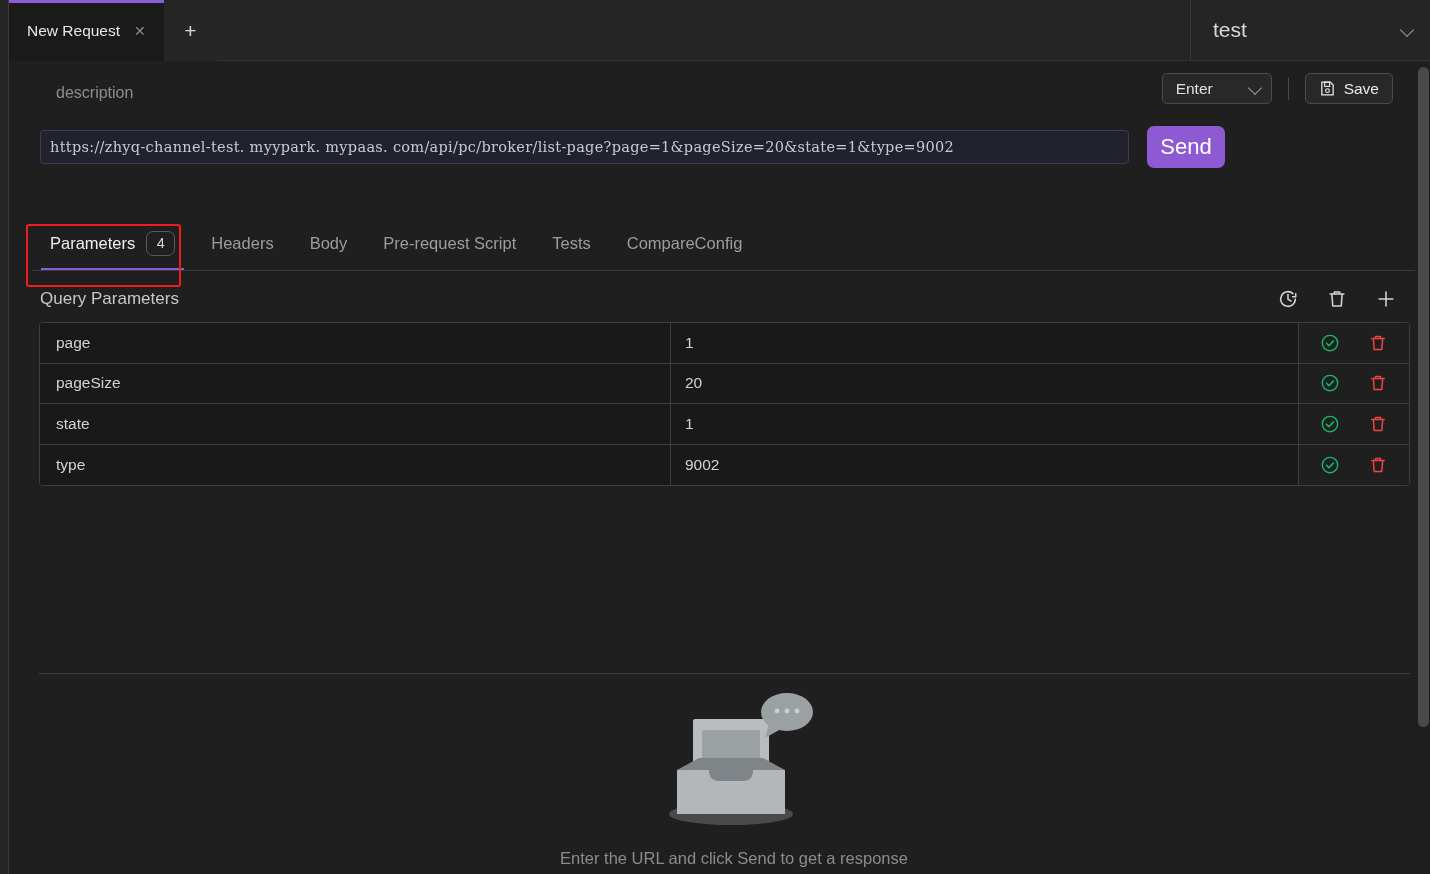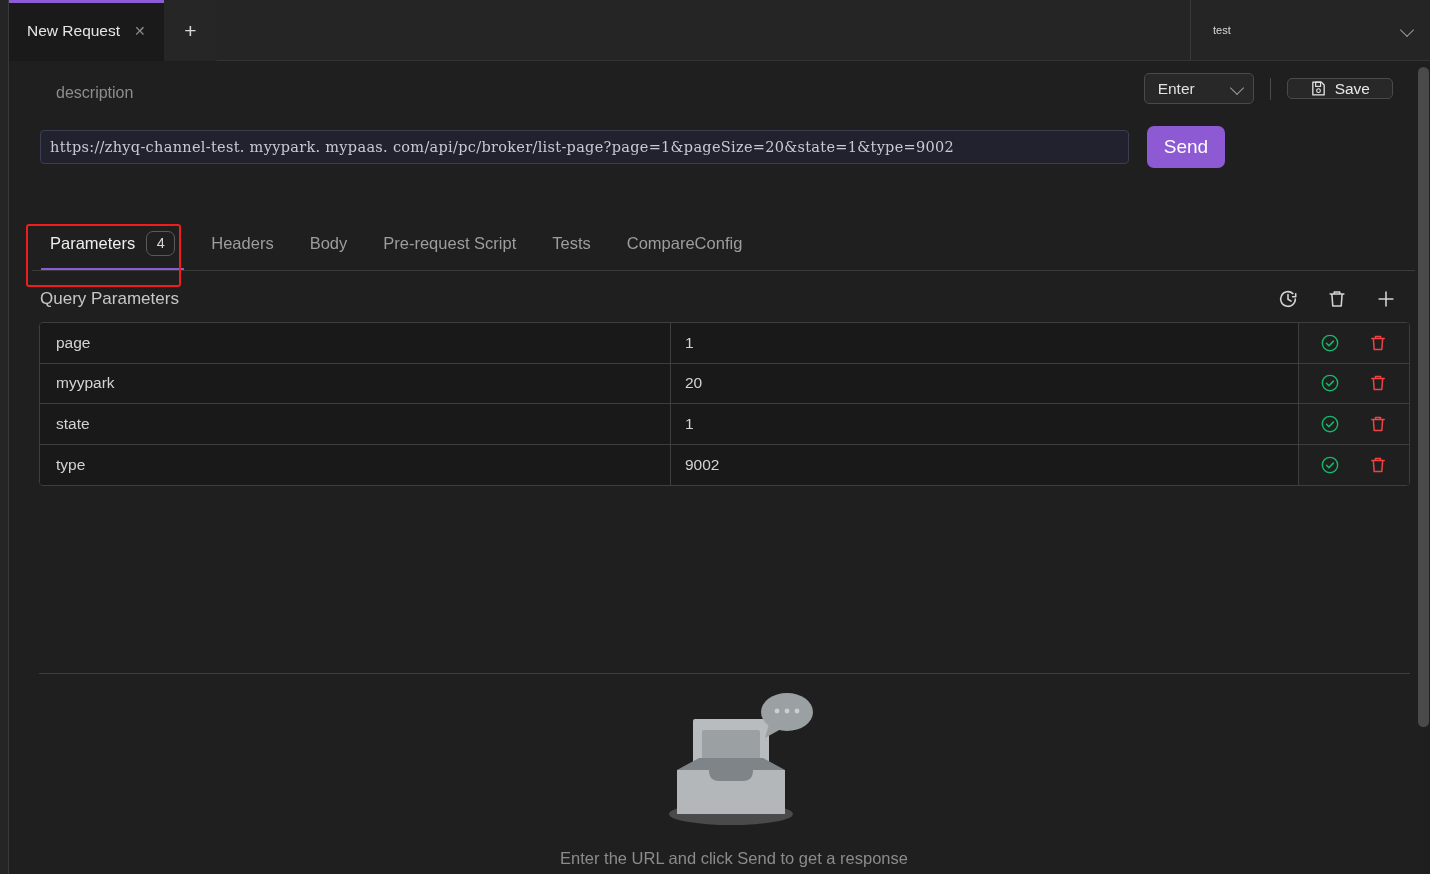--- a/index.html
+++ b/index.html
@@ -63,21 +63,21 @@
   }
   .env-select {
     width: 240px; height: 61px;
     background: #252526;
     border-left: 1px solid #3a3a3a;
     border-bottom: 1px solid #333;
     display: flex; align-items: center; justify-content: space-between;
     padding: 0 16px 0 22px;
     cursor: pointer;
   }
-  .env-select .label { font-size: 11px; color: #d8d8d8; }
+  .env-select .label { font-size: 21px; color: #d8d8d8; }
   .chev { width: 13px; height: 13px; position: relative; }
   .chev::after {
     content: ""; position: absolute; left: 1px; top: 1px;
     width: 9px; height: 9px;
     border-right: 1.6px solid #9a9a9a;
     border-bottom: 1.6px solid #9a9a9a;
     transform: rotate(45deg);
   }
 
   
@@ -119,26 +119,26 @@
     display: flex; align-items: center; justify-content: space-between;
     padding: 0 9px 0 13px; gap: 10px;
     cursor: pointer;
   }
   .mode-select .label { font-size: 15.5px; color: #e0e0e0; }
   .vsep {
     width: 1px; height: 22px; background: #4a4a4a;
     margin: 0 16px;
   }
   .save-btn {
-    height: 21px;
+    height: 31px;
     background: #282828;
     border: 1px solid #4a4a4a;
     border-radius: 5px;
     display: flex; align-items: center; gap: 8px;
-    padding: 0 22px;
+    padding: 0 13px;
     cursor: pointer;
   }
   .save-btn .label { font-size: 15.5px; color: #e8e8e8; }
 
   
   .url-row {
     position: absolute; left: 22px; top: 56px;
     width: 1383px; height: 60px;
     display: flex; align-items: center;
   }
@@ -173,21 +173,21 @@
     white-space: nowrap;
   }
   .send-btn {
     margin-left: 18px;
     width: 78px; height: 42px;
     background: #8d5ad4;
     border-radius: 7px;
     display: flex; align-items: center; justify-content: center;
     cursor: pointer;
   }
-  .send-btn .label { font-size: 19px; color: #ffffff; }
+  .send-btn .label { font-size: 22px; color: #ffffff; }
 
   
   .sect-tabs {
     position: absolute; left: 22px; top: 155px;
     width: 1383px; height: 55px;
     display: flex; align-items: flex-start;
     border-bottom: 1px solid #3a3a3a;
   }
   .sect-tab {
     position: relative;
@@ -412,21 +412,21 @@
             </svg>
             <svg class="act-ic" viewBox="0 0 24 24" fill="none">
               <path d="M4.5 6.5h15" stroke="#f04343" stroke-width="1.8" stroke-linecap="round"></path>
               <path d="M9 6.5V4.3h6v2.2" stroke="#f04343" stroke-width="1.8" stroke-linejoin="round"></path>
               <path d="M6.4 6.5l1 13.2h9.2l1-13.2" stroke="#f04343" stroke-width="1.8" stroke-linejoin="round"></path>
             </svg>
           </div>
         </div>
 
         <div class="prow">
-          <div class="pkey">myypark</div>
+          <div class="pkey">pageSize</div>
           <div class="pval">20</div>
           <div class="pact">
             <svg class="act-ic" viewBox="0 0 24 24" fill="none">
               <circle cx="12" cy="12" r="9.2" stroke="#17b56a" stroke-width="1.7"></circle>
               <path d="M7.8 12.3l2.9 3 5.3-5.6" stroke="#17b56a" stroke-width="1.9" stroke-linecap="round" stroke-linejoin="round"></path>
             </svg>
             <svg class="act-ic" viewBox="0 0 24 24" fill="none">
               <path d="M4.5 6.5h15" stroke="#f04343" stroke-width="1.8" stroke-linecap="round"></path>
               <path d="M9 6.5V4.3h6v2.2" stroke="#f04343" stroke-width="1.8" stroke-linejoin="round"></path>
               <path d="M6.4 6.5l1 13.2h9.2l1-13.2" stroke="#f04343" stroke-width="1.8" stroke-linejoin="round"></path>

